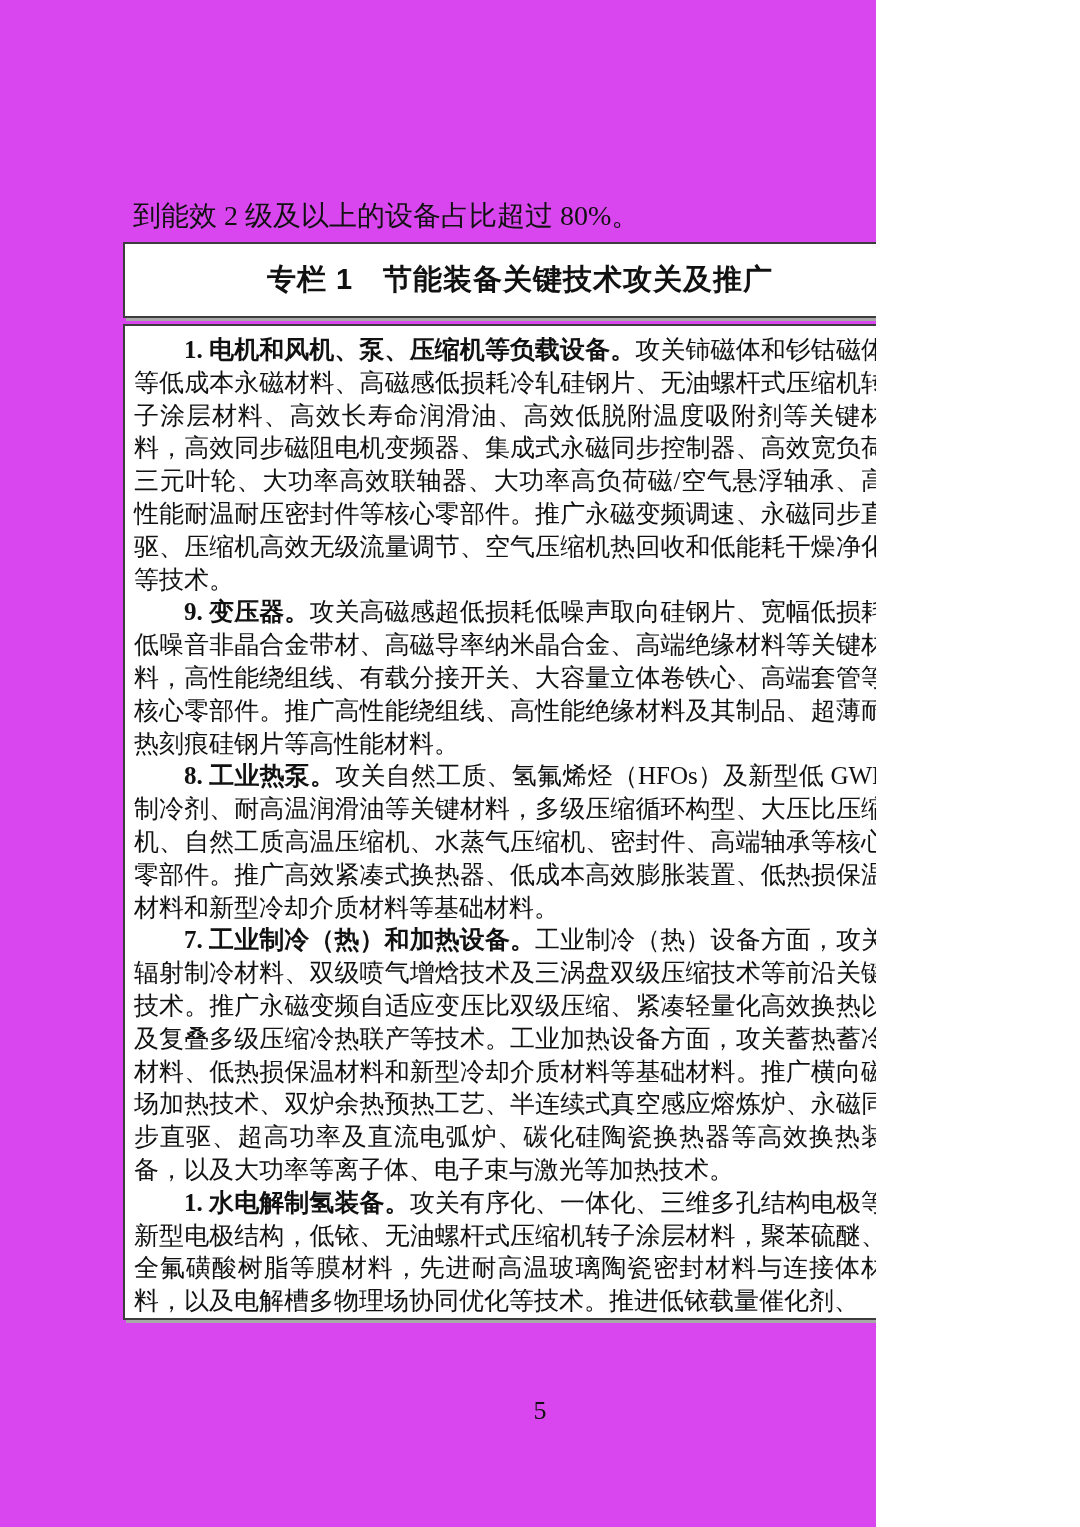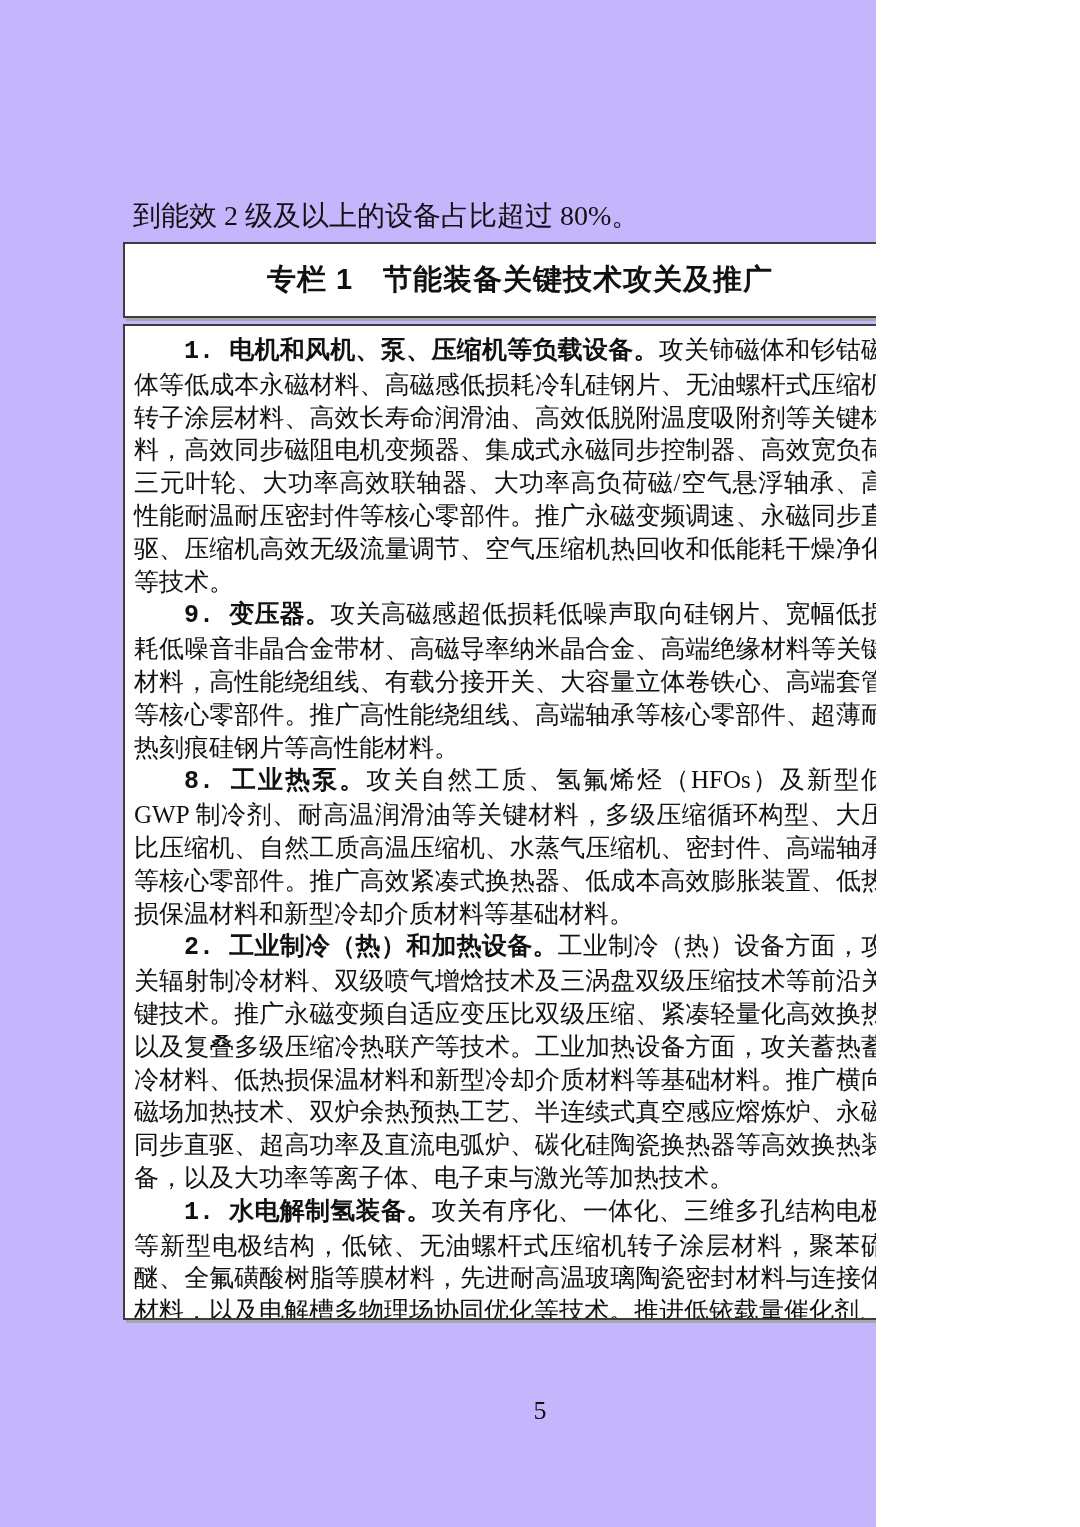--- a/index.html
+++ b/index.html
@@ -4,21 +4,21 @@
 <style>
   html, body {
     margin: 0;
     padding: 0;
     background: #ffffff;
   }
   .page {
     position: relative;
     width: 876px;
     height: 1527px;
-    background: #c4b5fd;
+    background: #d946ef;
     color: #111111;
     font-family: "Liberation Serif", "DejaVu Serif", serif;
     overflow: hidden;
   }
   .intro {
     position: absolute;
     left: 133px;
     top: 196px;
     width: 800px;
     font-size: 28px;
@@ -66,21 +66,21 @@
   .content-box p {
     margin: 0;
     text-indent: 2em;
     text-align: justify;
     font-size: 25px;
     line-height: 32.8px;
     color: #111111;
   }
   .para-lead {
     font-weight: 700;
-    font-family: Liberation Mono, monospace;
+    font-family: Liberation Serif, serif;
   }
   .page-number {
     position: absolute;
     left: 0;
     top: 1396px;
     width: 1080px;
     text-align: center;
     font-size: 26px;
     color: #111111;
   }
@@ -94,25 +94,25 @@
 
   <div class="title-box">
     <span class="title">专栏 1　节能装备关键技术攻关及推广</span>
   </div>
 
   <div class="content-box">
     <div class="content-inner">
 
       <p><span class="para-lead">1. 电机和风机、泵、压缩机等负载设备。</span><span>攻关铈磁体和钐钴磁体等低成本永磁材料、高磁感低损耗冷轧硅钢片、无油螺杆式压缩机转子涂层材料、高效长寿命润滑油、高效低脱附温度吸附剂等关键材料，高效同步磁阻电机变频器、集成式永磁同步控制器、高效宽负荷三元叶轮、大功率高效联轴器、大功率高负荷磁/空气悬浮轴承、高性能耐温耐压密封件等核心零部件。推广永磁变频调速、永磁同步直驱、压缩机高效无级流量调节、空气压缩机热回收和低能耗干燥净化等技术。</span></p>
 
-      <p><span class="para-lead">9. 变压器。</span><span>攻关高磁感超低损耗低噪声取向硅钢片、宽幅低损耗低噪音非晶合金带材、高磁导率纳米晶合金、高端绝缘材料等关键材料，高性能绕组线、有载分接开关、大容量立体卷铁心、高端套管等核心零部件。推广高性能绕组线、高端轴承等核心零部件、超薄耐热刻痕硅钢片等高性能材料。</span></p>
+      <p><span class="para-lead">9. 变压器。</span><span>攻关高磁感超低损耗低噪声取向硅钢片、宽幅低损耗低噪音非晶合金带材、高磁导率纳米晶合金、高端绝缘材料等关键材料，高性能绕组线、有载分接开关、大容量立体卷铁心、高端套管等核心零部件。推广高性能绕组线、高性能绝缘材料及其制品、超薄耐热刻痕硅钢片等高性能材料。</span></p>
 
       <p><span class="para-lead">8. 工业热泵。</span><span>攻关自然工质、氢氟烯烃（HFOs）及新型低 GWP 制冷剂、耐高温润滑油等关键材料，多级压缩循环构型、大压比压缩机、自然工质高温压缩机、水蒸气压缩机、密封件、高端轴承等核心零部件。推广高效紧凑式换热器、低成本高效膨胀装置、低热损保温材料和新型冷却介质材料等基础材料。</span></p>
 
-      <p><span class="para-lead">2. 工业制冷（热）和加热设备。</span><span>工业制冷（热）设备方面，攻关辐射制冷材料、双级喷气增焓技术及三涡盘双级压缩技术等前沿关键技术。推广永磁变频自适应变压比双级压缩、紧凑轻量化高效换热以及复叠多级压缩冷热联产等技术。工业加热设备方面，攻关蓄热蓄冷材料、低热损保温材料和新型冷却介质材料等基础材料。推广横向磁场加热技术、双炉余热预热工艺、半连续式真空感应熔炼炉、永磁同步直驱、超高功率及直流电弧炉、碳化硅陶瓷换热器等高效换热装备，以及大功率等离子体、电子束与激光等加热技术。</span></p>
+      <p><span class="para-lead">7. 工业制冷（热）和加热设备。</span><span>工业制冷（热）设备方面，攻关辐射制冷材料、双级喷气增焓技术及三涡盘双级压缩技术等前沿关键技术。推广永磁变频自适应变压比双级压缩、紧凑轻量化高效换热以及复叠多级压缩冷热联产等技术。工业加热设备方面，攻关蓄热蓄冷材料、低热损保温材料和新型冷却介质材料等基础材料。推广横向磁场加热技术、双炉余热预热工艺、半连续式真空感应熔炼炉、永磁同步直驱、超高功率及直流电弧炉、碳化硅陶瓷换热器等高效换热装备，以及大功率等离子体、电子束与激光等加热技术。</span></p>
 
       <p><span class="para-lead">1. 水电解制氢装备。</span><span>攻关有序化、一体化、三维多孔结构电极等新型电极结构，低铱、无油螺杆式压缩机转子涂层材料，聚苯硫醚、全氟磺酸树脂等膜材料，先进耐高温玻璃陶瓷密封材料与连接体材料，以及电解槽多物理场协同优化等技术。推进低铱载量催化剂、</span></p>
 
     </div>
   </div>
 
   <div class="page-number">5</div>
 
 </div>
 

